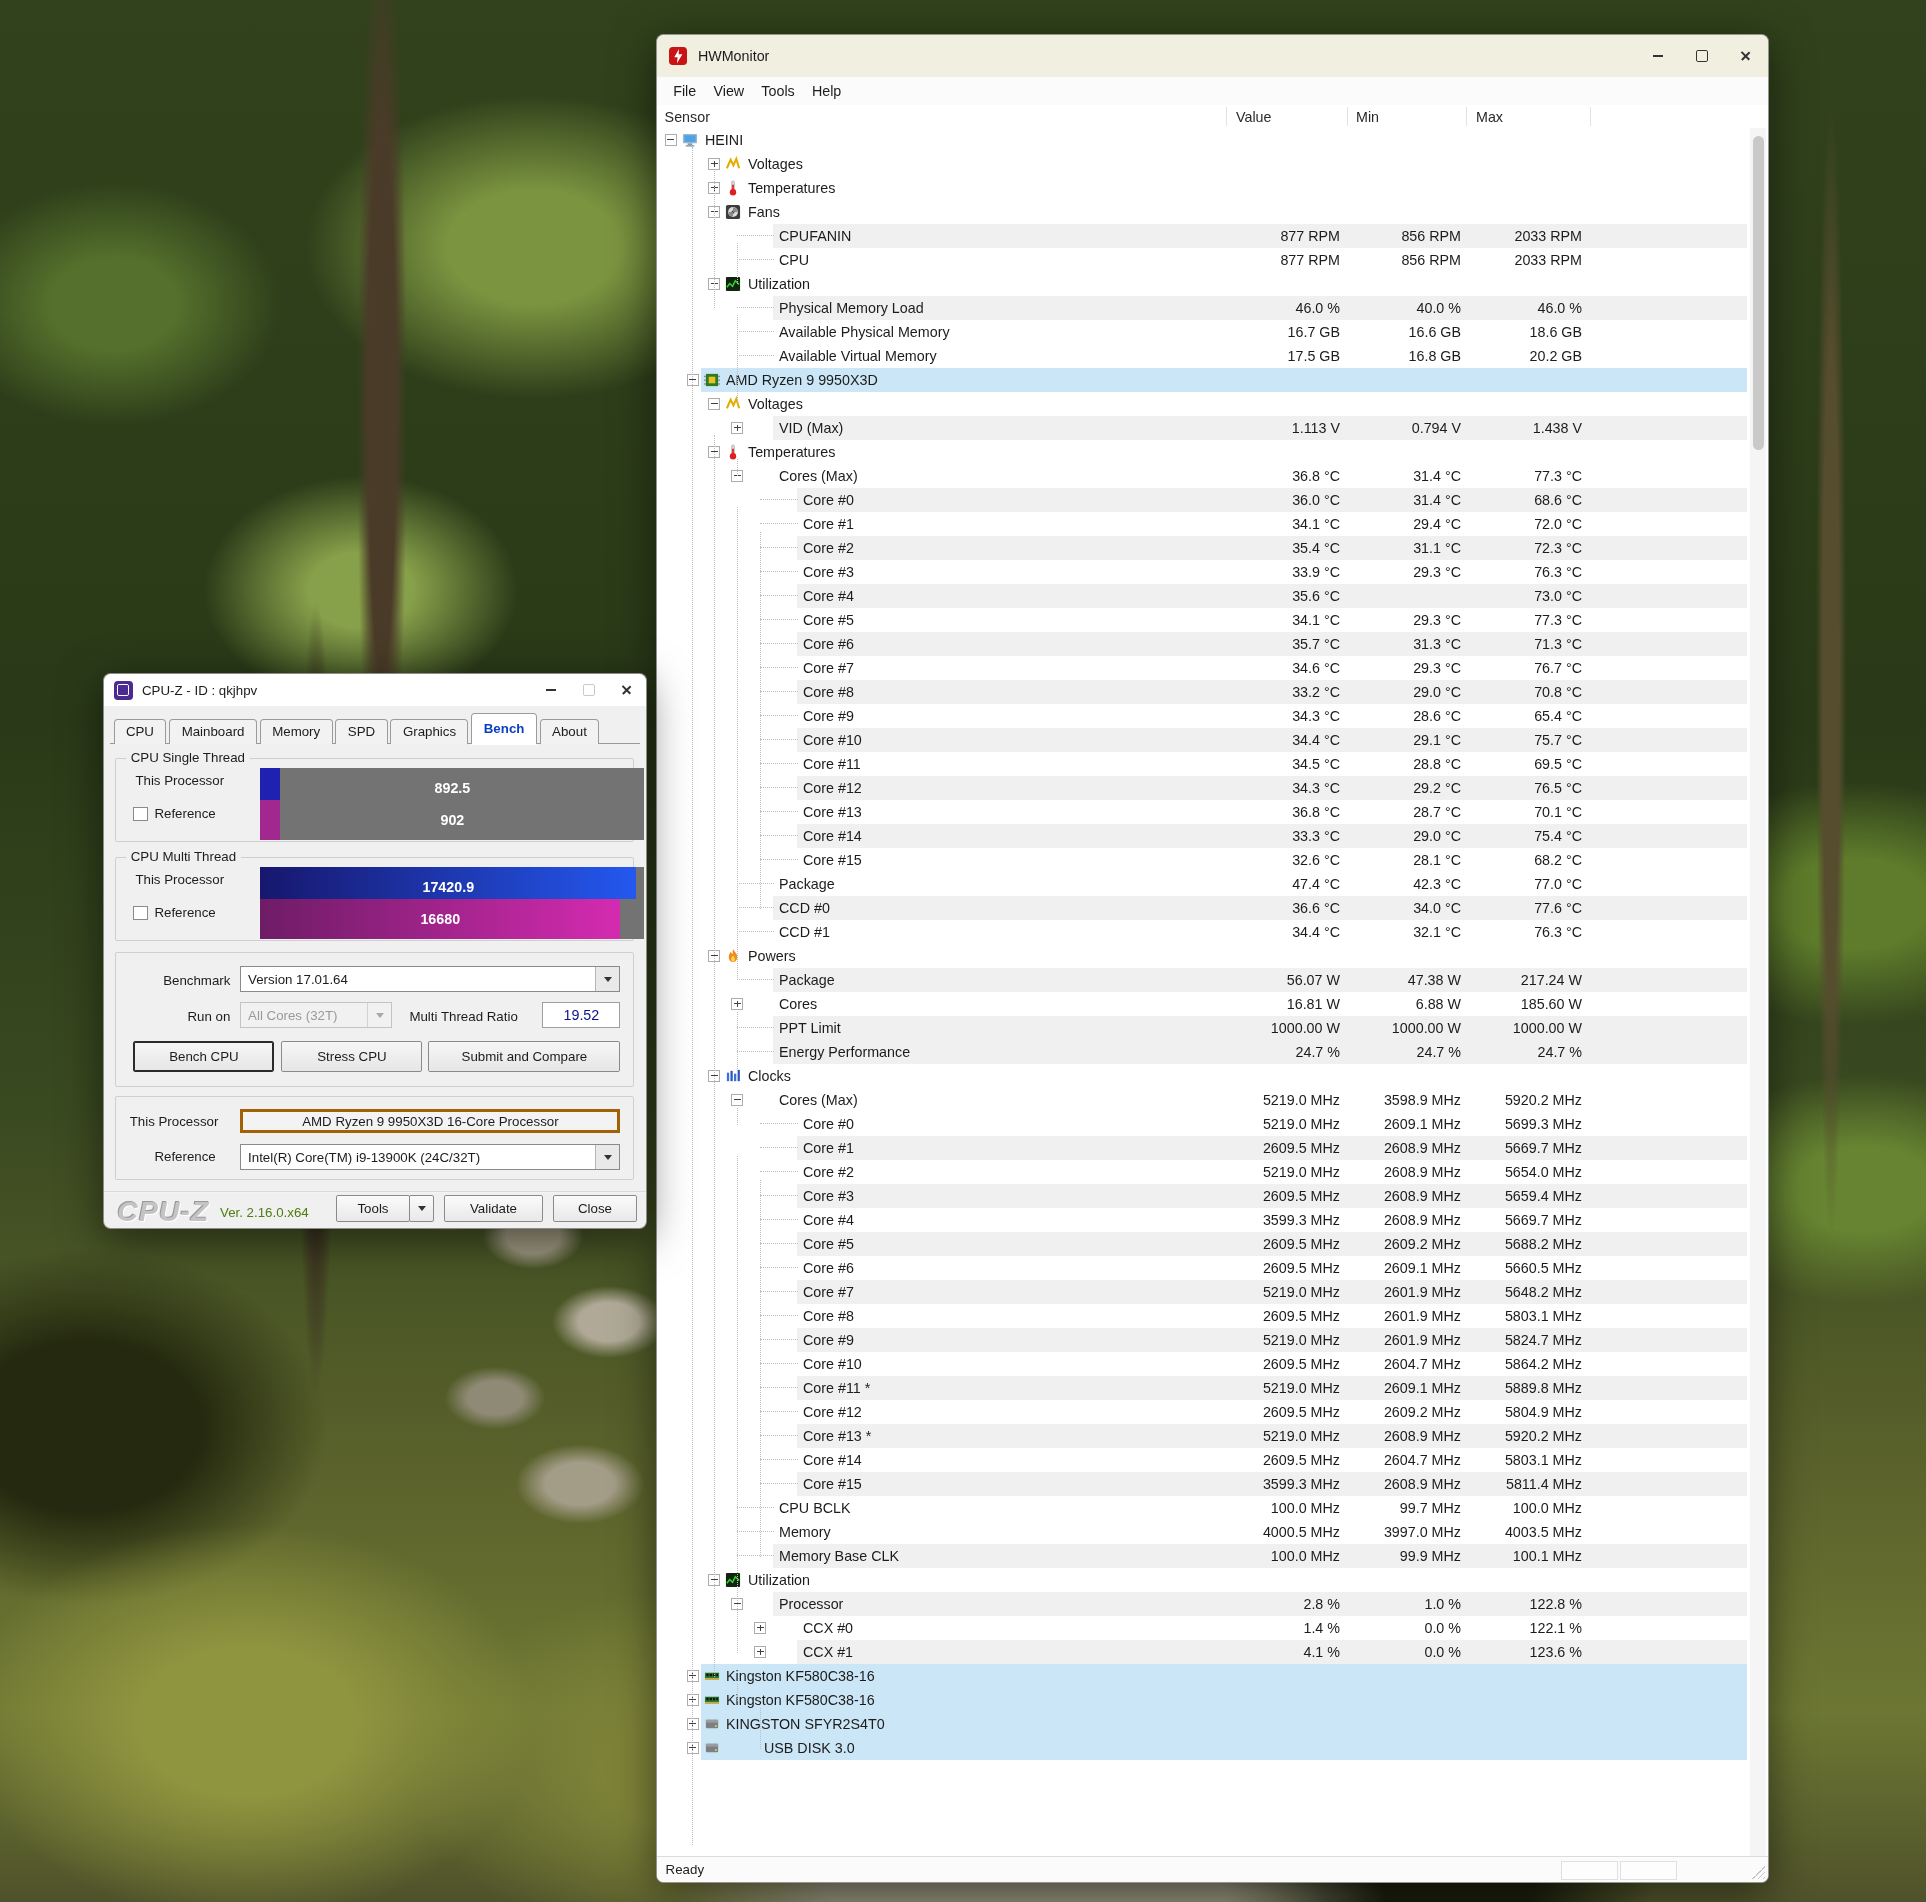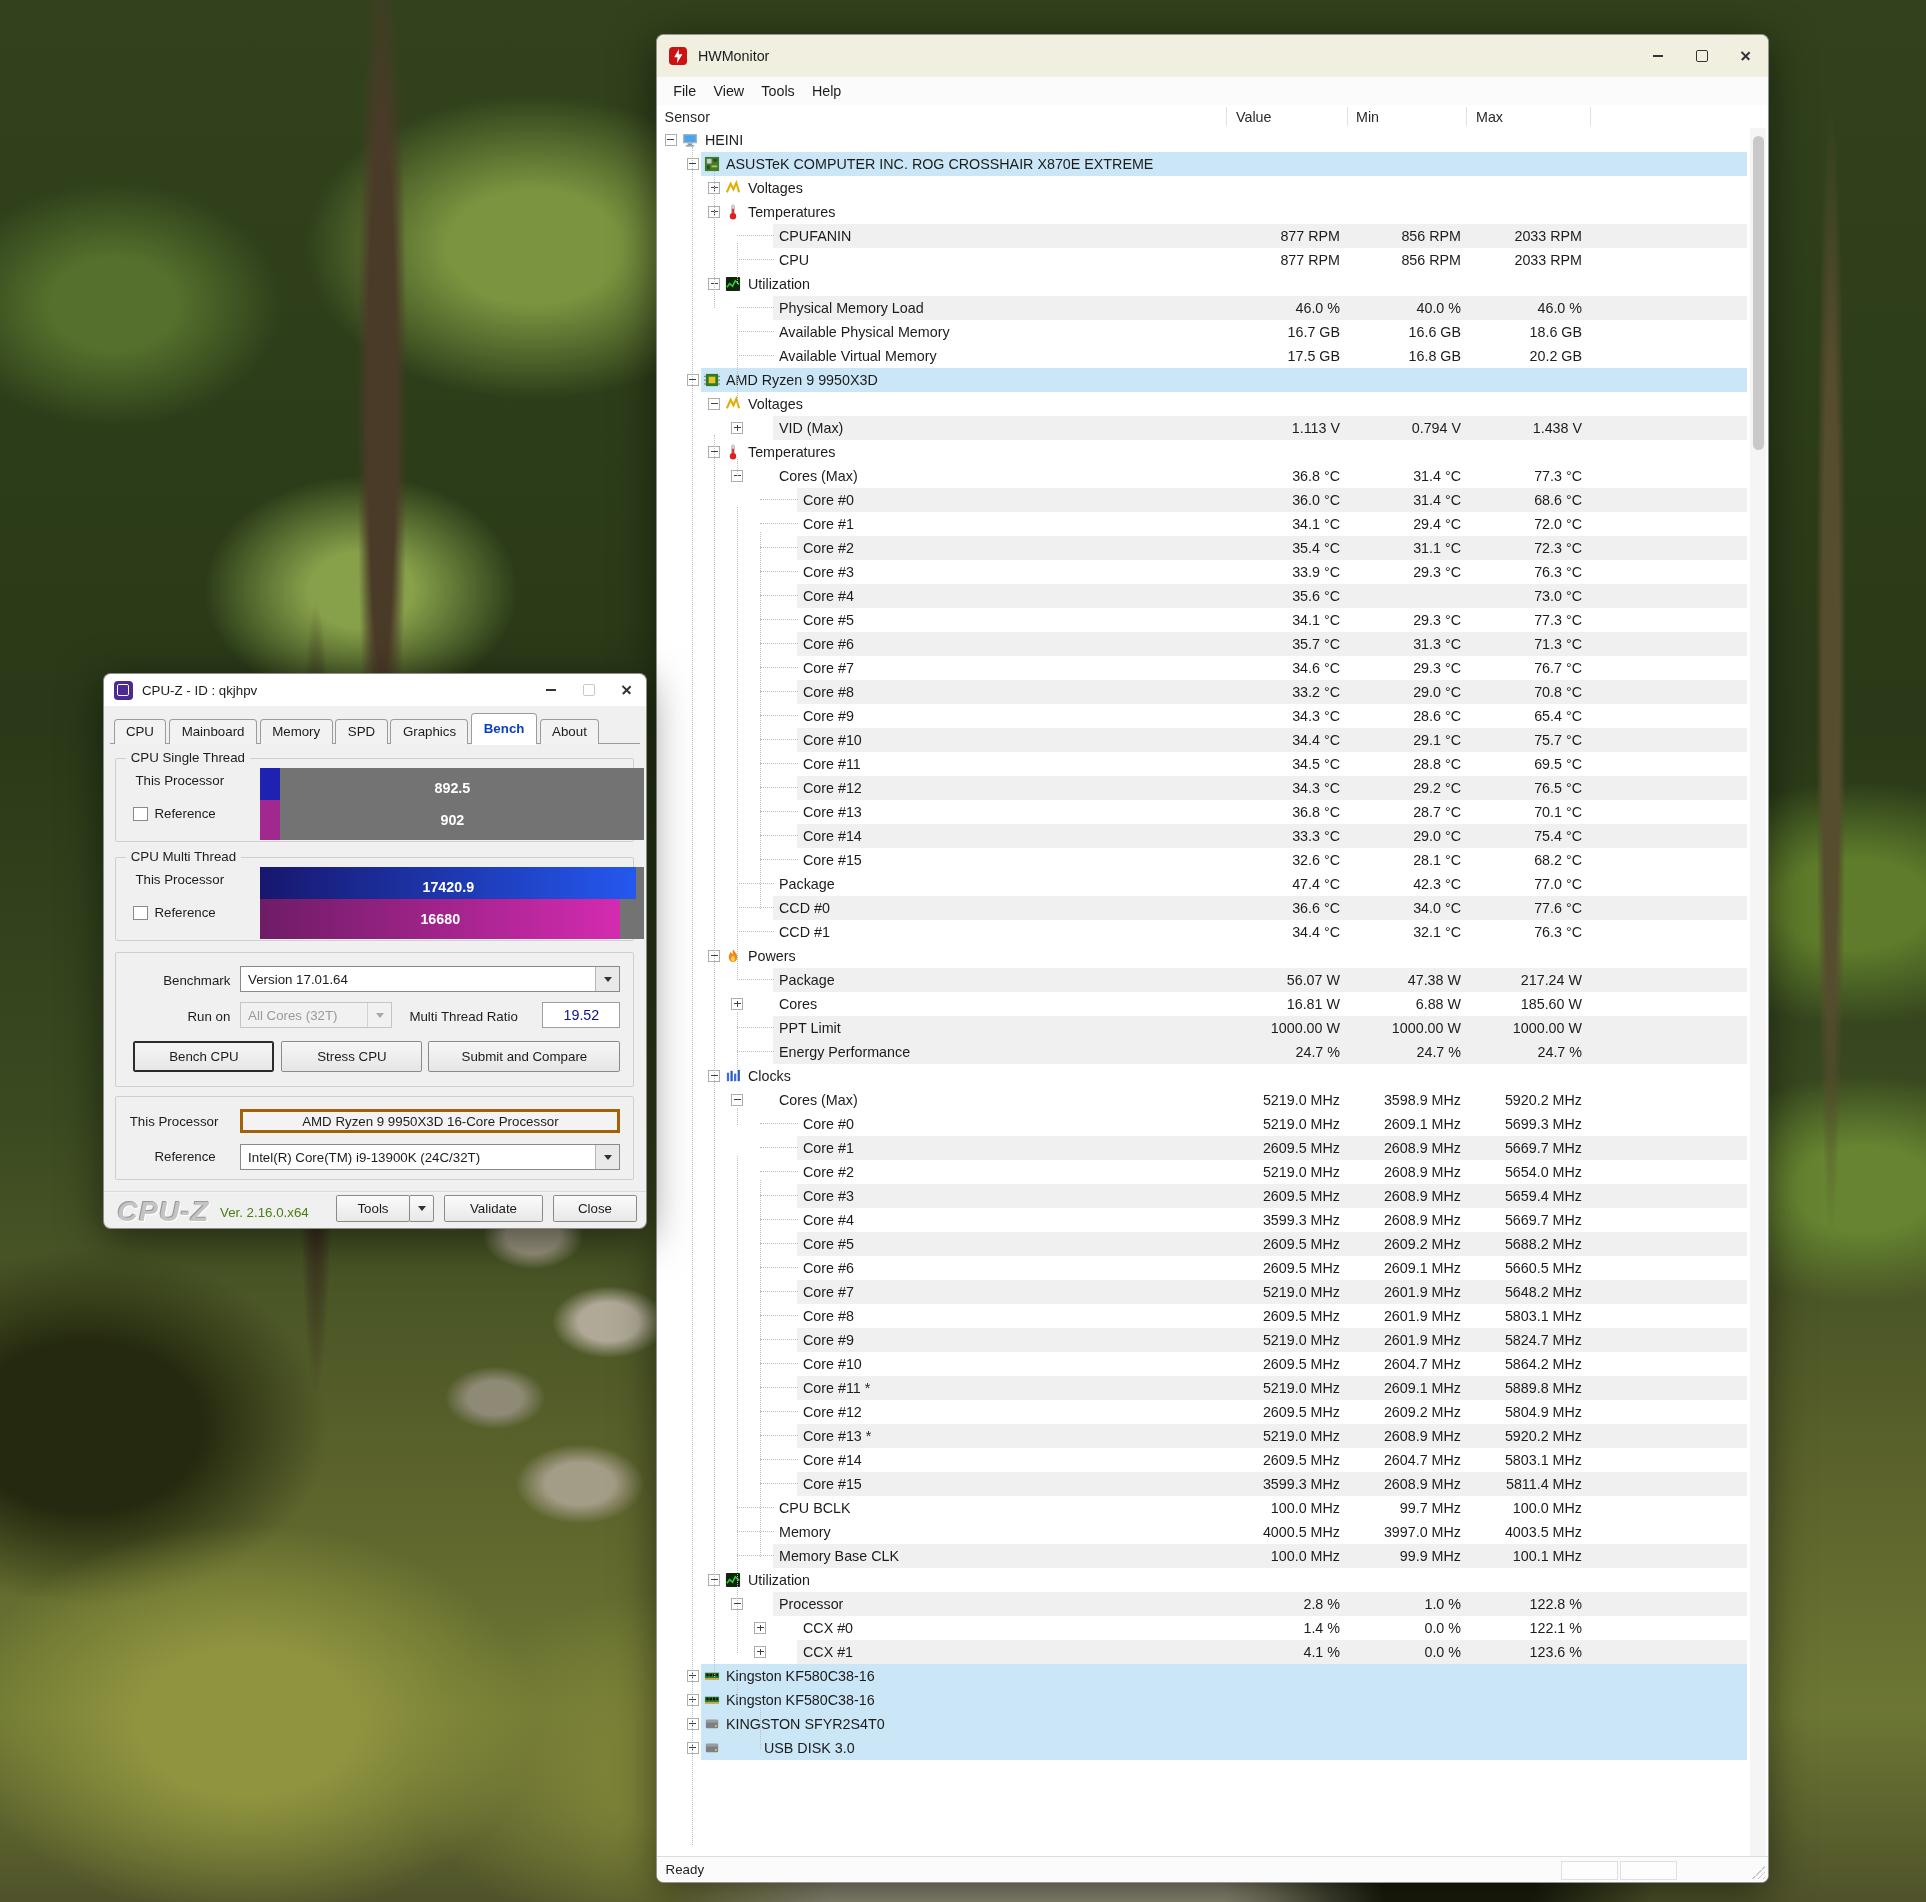--- a/index.html
+++ b/index.html
@@ -175,36 +175,20 @@
           <svg class="ic" viewBox="0 0 17 17">
             <rect x="1" y="2" width="15" height="10" rx="1" fill="#9fb6c8"></rect>
             <rect x="2.5" y="3.5" width="12" height="7" fill="#4da3e8"></rect>
             <rect x="6" y="12" width="5" height="2" fill="#8a9aa6"></rect>
             <rect x="4" y="14" width="9" height="1.5" fill="#8a9aa6"></rect>
           </svg>
         </span>
         <span class="hw-label" style="left: 48px;">HEINI</span>
       </div>
       <div class="hw-row">
-        <div class="hw-band band-sel" style="left: 44px; width: 1046px;"></div>
-        <span class="hw-box" style="left: 29.5px;">
-          <i></i>
-        </span>
-        <span class="hw-icon" style="left: 47px;">
-          <svg class="ic" viewBox="0 0 17 17">
-            <rect x="1" y="1" width="15" height="15" fill="#3f7d2e"></rect>
-            <rect x="3" y="3" width="5" height="5" fill="#c9c9c9"></rect>
-            <rect x="10" y="3" width="4" height="3" fill="#23511a"></rect>
-            <rect x="3" y="10" width="3" height="4" fill="#23511a"></rect>
-            <rect x="8" y="10" width="6" height="2" fill="#d9b13b"></rect>
-          </svg>
-        </span>
-        <span class="hw-label" style="left: 69px;">ASUSTeK COMPUTER INC. ROG CROSSHAIR X870E EXTREME</span>
-      </div>
-      <div class="hw-row">
         <span class="hw-box plus" style="left: 51px;">
           <i></i>
         </span>
         <span class="hw-icon" style="left: 68px;">
           <svg class="ic" viewBox="0 0 17 17">
             <path d="M2 13 L6 4 L9 10 L12 3 L15 13" fill="none" stroke="#e3ae00" stroke-width="2.2"></path>
           </svg>
         </span>
         <span class="hw-label" style="left: 91px;">Voltages</span>
       </div>
@@ -213,20 +197,35 @@
           <i></i>
         </span>
         <span class="hw-icon" style="left: 68px;">
           <svg class="ic" viewBox="0 0 17 17">
             <rect x="7" y="1" width="3" height="10" rx="1.5" fill="#d8d8d8" stroke="#999" stroke-width=".6"></rect>
             <circle cx="8.5" cy="13" r="3.4" fill="#e02020"></circle>
             <rect x="7.6" y="5" width="1.8" height="7" fill="#e02020"></rect>
           </svg>
         </span>
         <span class="hw-label" style="left: 91px;">Temperatures</span>
+      </div>
+      <div class="hw-row">
+        <span class="hw-box" style="left: 51px;">
+          <i></i>
+        </span>
+        <span class="hw-icon" style="left: 68px;">
+          <svg class="ic" viewBox="0 0 17 17">
+            <rect x="1" y="1" width="15" height="15" rx="2" fill="#3c3c3c"></rect>
+            <circle cx="8.5" cy="8.5" r="5.2" fill="#dcdcdc"></circle>
+            <circle cx="8.5" cy="8.5" r="1.6" fill="#3c3c3c"></circle>
+            <path d="M8.5 3.5 A5 5 0 0 1 13 8.5 L8.5 8.5 Z" fill="#8a8a8a"></path>
+            <path d="M8.5 13.5 A5 5 0 0 1 4 8.5 L8.5 8.5 Z" fill="#8a8a8a"></path>
+          </svg>
+        </span>
+        <span class="hw-label" style="left: 91px;">Fans</span>
       </div>
       <div class="hw-row">
         <div class="hw-band band-shade" style="left: 116px; width: 974px;"></div>
         <span class="stub" style="left: 80px; width: 37px; top: 11.4px;"></span>
         <span class="hw-label" style="left: 122px;">CPUFANIN</span>
         <span class="hw-val" style="left: 557px;">877 RPM</span>
         <span class="hw-val" style="left: 678px;">856 RPM</span>
         <span class="hw-val" style="left: 799px;">2033 RPM</span>
       </div>
       <div class="hw-row">

